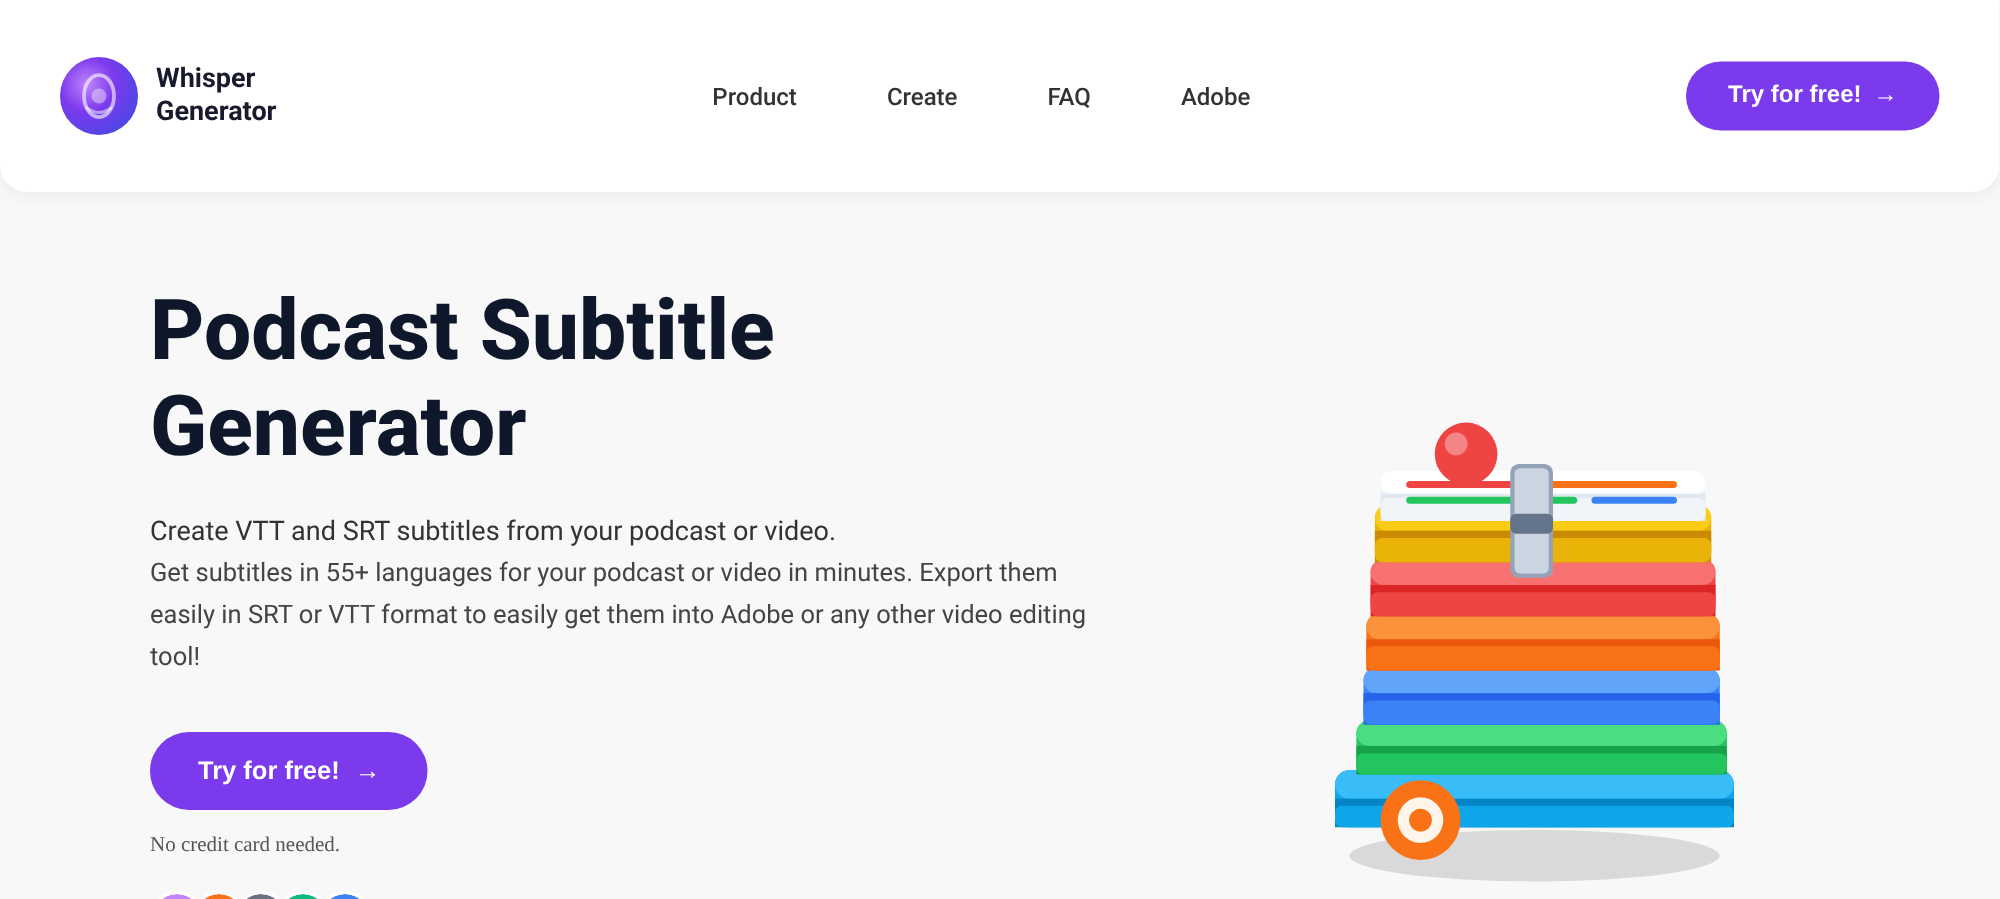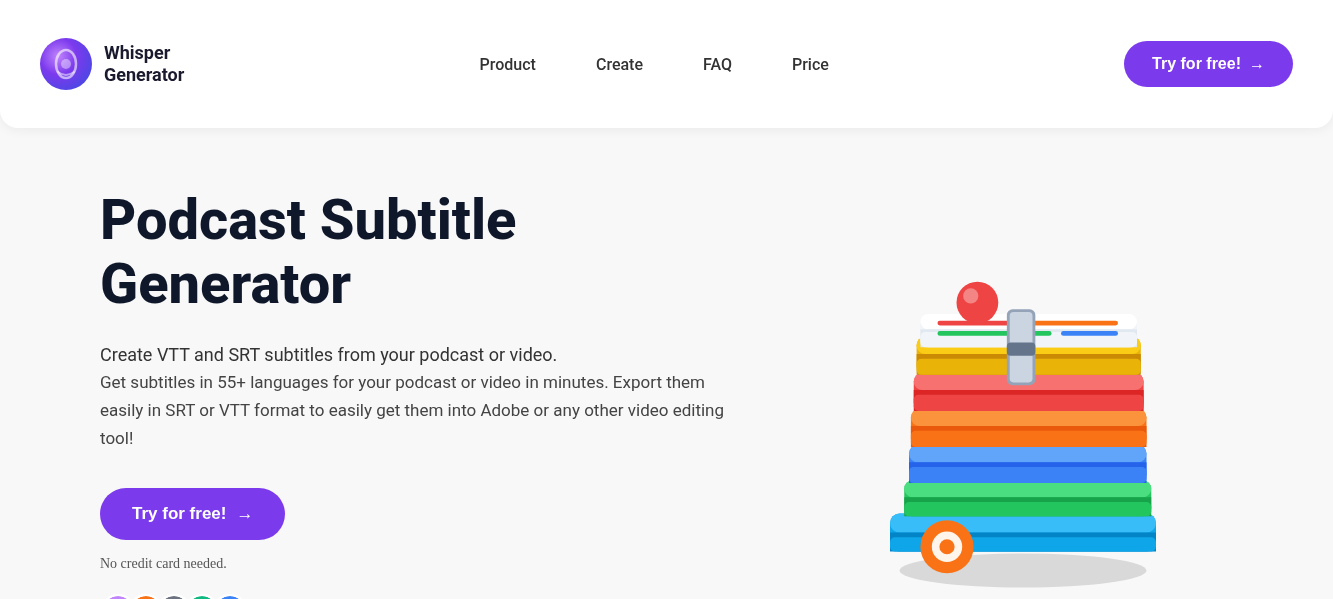--- a/index.html
+++ b/index.html
@@ -200,21 +200,21 @@
     <span class="logo-text">
       <span>Whisper</span><br>
       <span>Generator</span>
     </span>
   </a>
 
   <ul class="nav-links">
     <li><a href="#">Product</a></li>
     <li><a href="#">Create</a></li>
     <li><a href="#">FAQ</a></li>
-    <li><a href="#">Price</a></li>
+    <li><a href="#">Adobe</a></li>
   </ul>
 
   <button class="nav-cta">
     <span>Try for free!</span>
     <span>→</span>
   </button>
 </nav>
 
 <section class="hero">
   <div class="hero-left">

